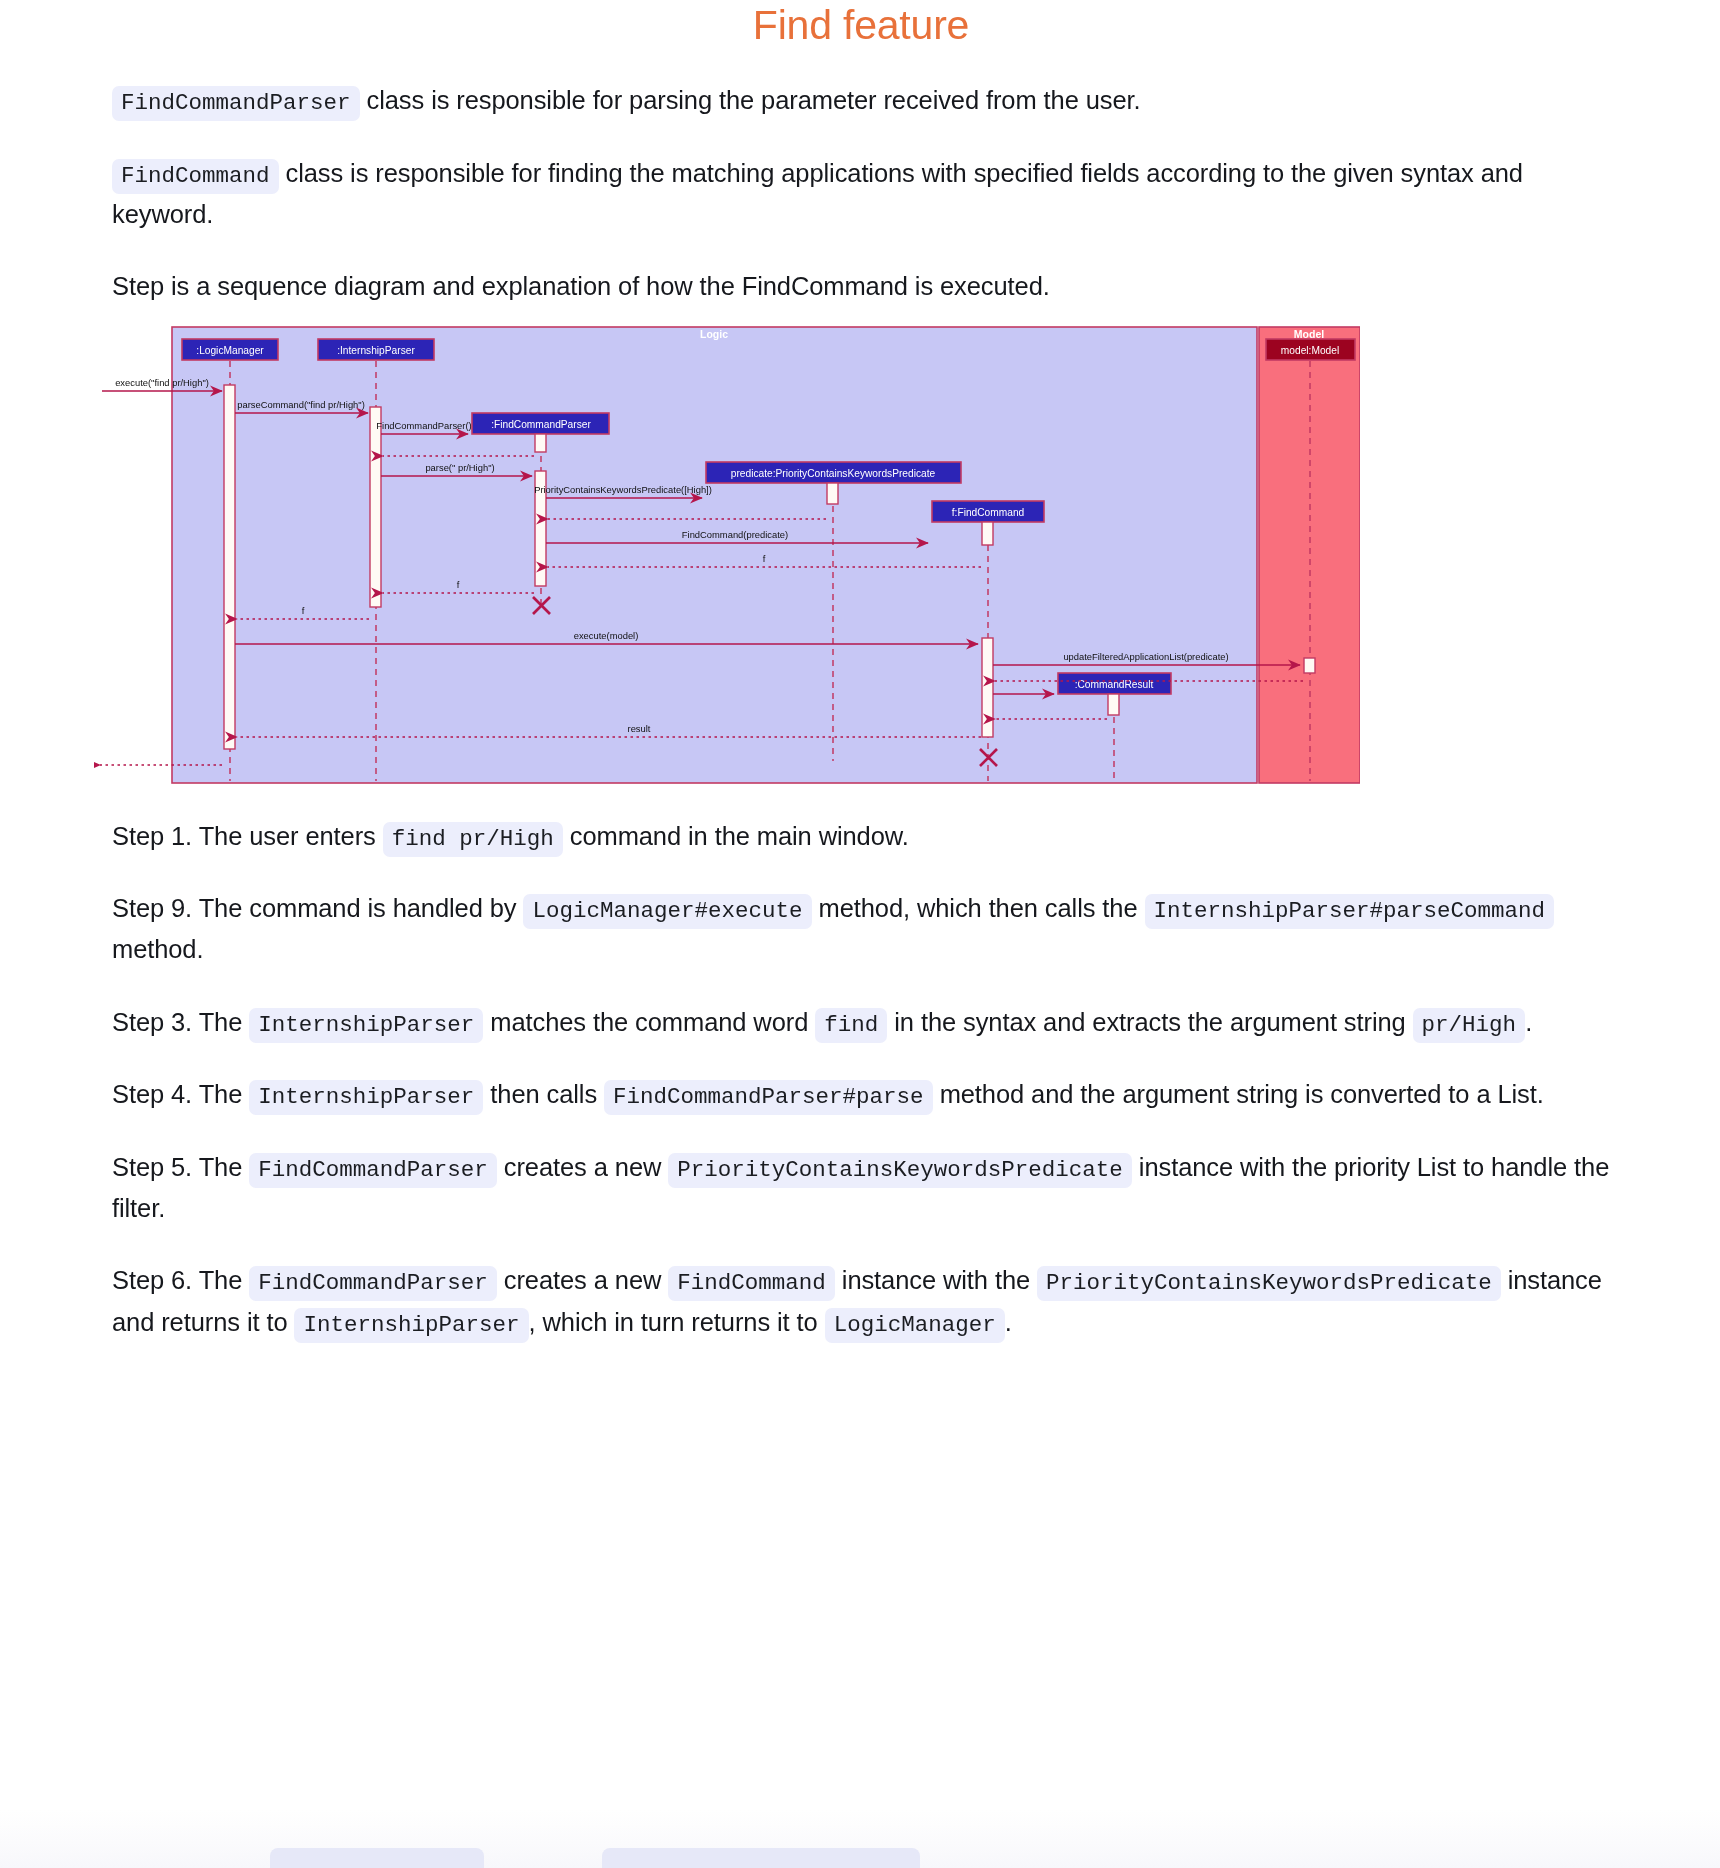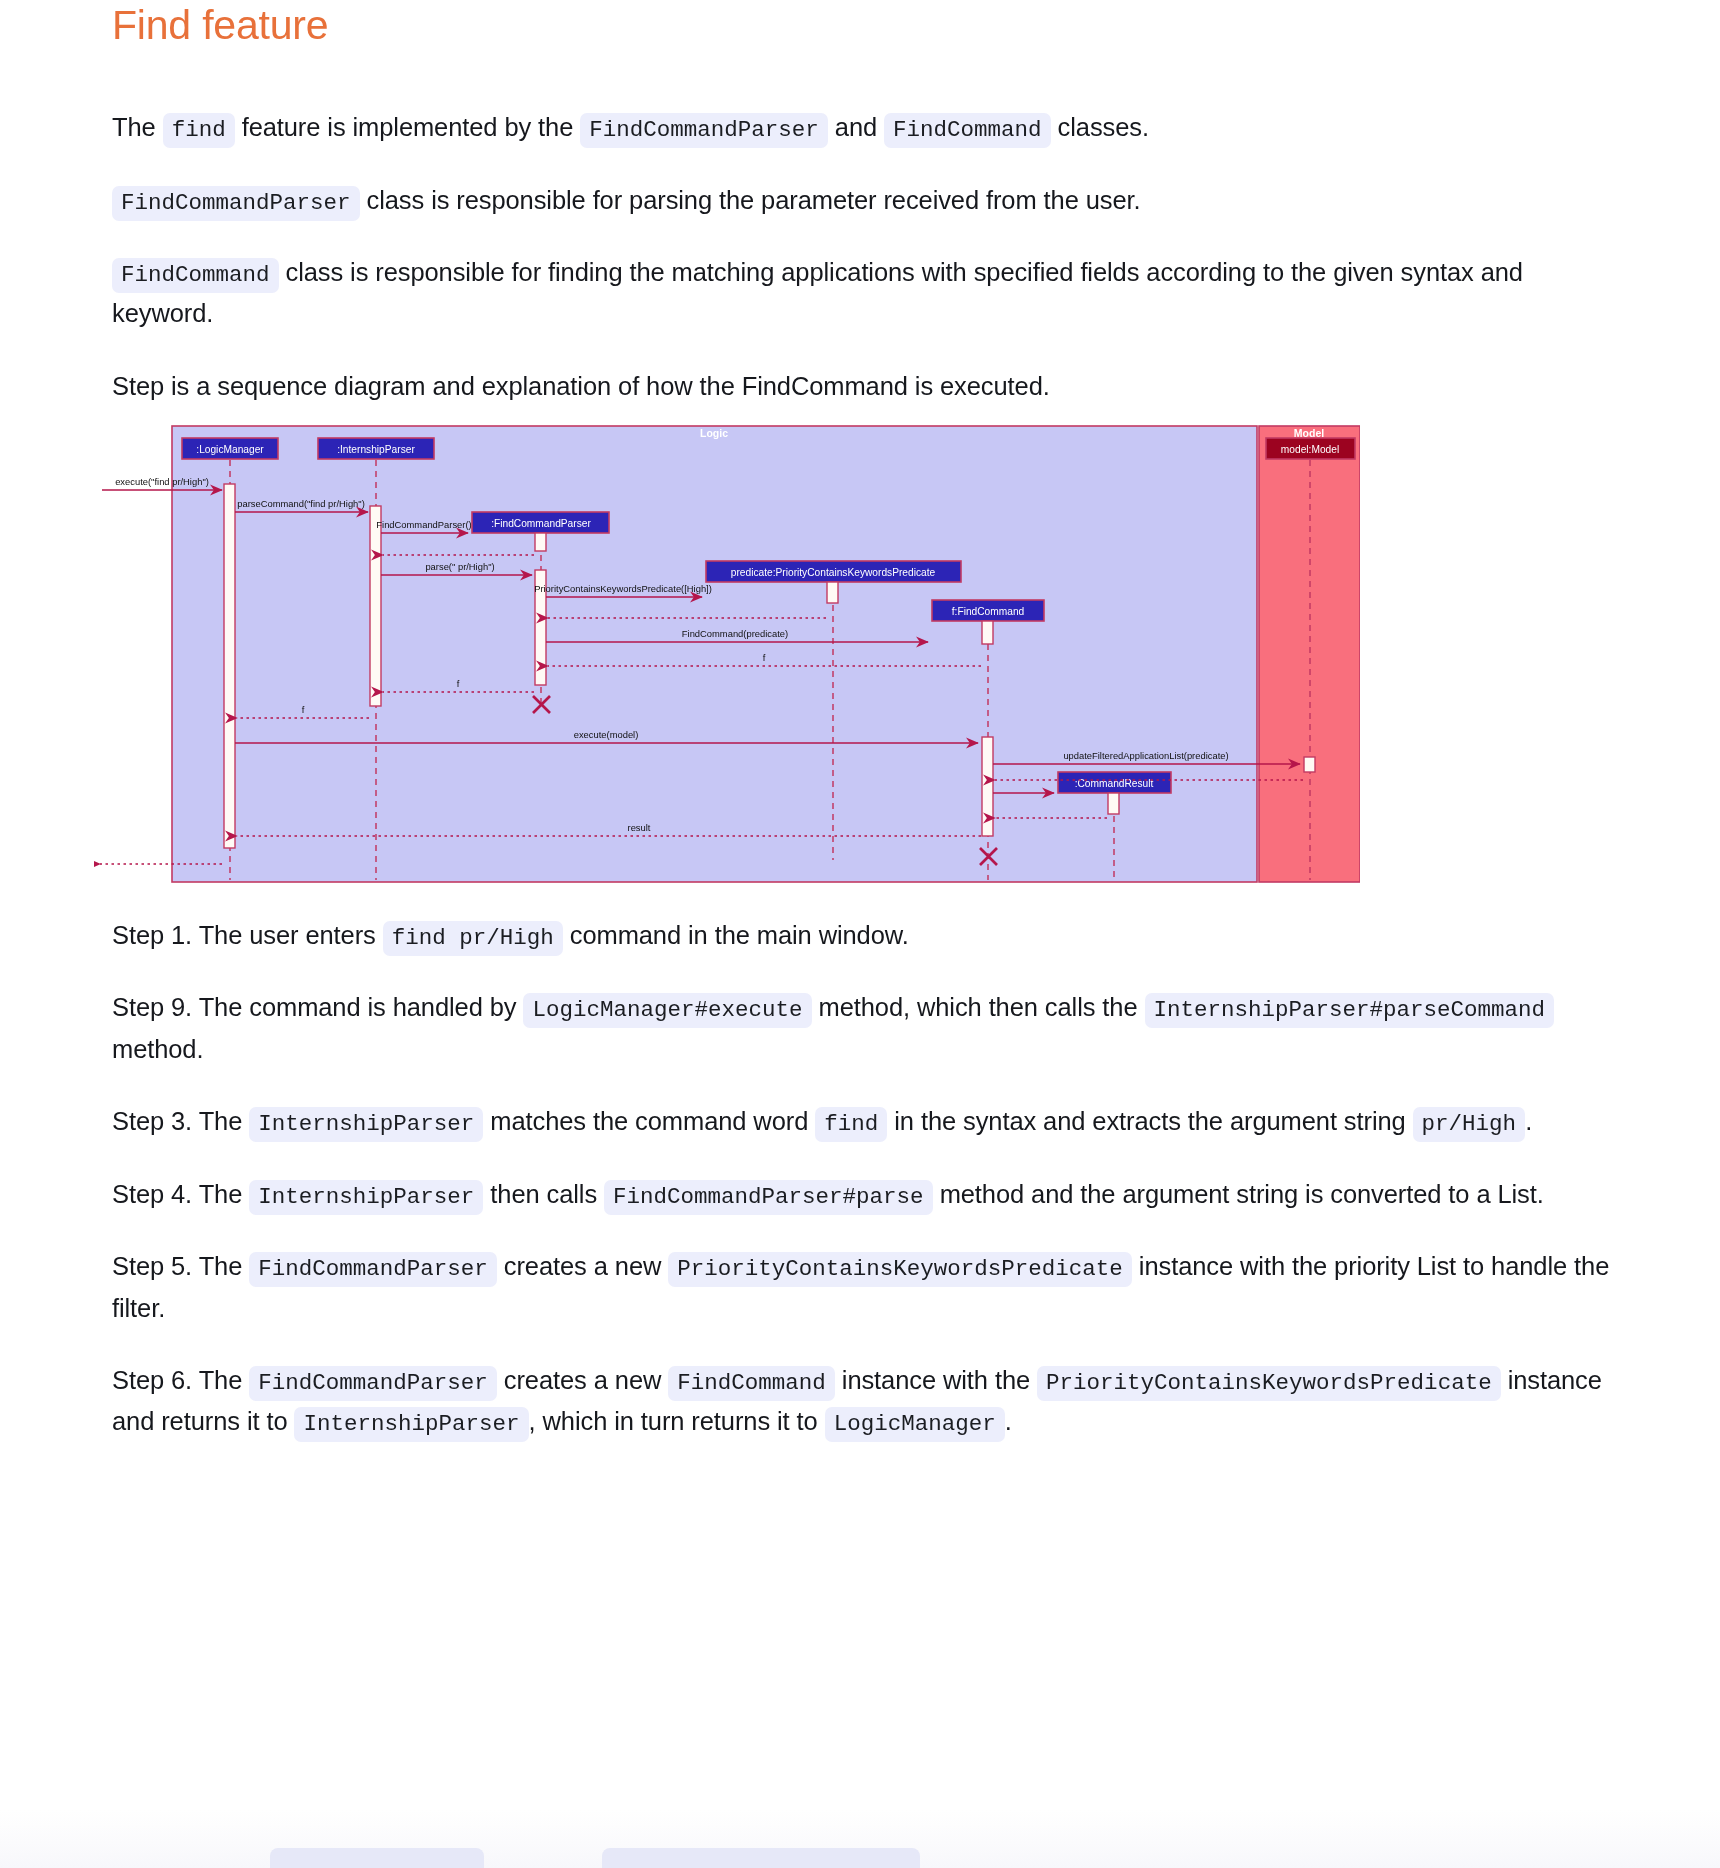--- a/index.html
+++ b/index.html
@@ -26,20 +26,21 @@
     width: 1720px;
   }
   h2.page-title {
     color: #e8713a;
     font-weight: 400;
     font-size: 41px;
     line-height: 1.15;
     margin: 0;
     padding-top: 2px;
     letter-spacing: -0.2px;
+    text-align: center;
   }
   p.para {
     font-size: 25.5px;
     line-height: 1.62;
     margin: 31px 0 0 0;
     color: #16181d;
     letter-spacing: -0.1px;
   }
   p.para.first { margin-top: 58px; }
   code.chip {
@@ -85,29 +86,20 @@
   .g2 { width: 318px; margin-left: 114px; }
 </style>
 </head>
 <body>
 
 <div class="page">
   <div class="content">
 
     <h2 class="page-title">Find feature</h2>
 
-    <p class="para first">
-      <span>The</span>
-      <code class="chip">find</code>
-      <span>feature is implemented by the</span>
-      <code class="chip">FindCommandParser</code>
-      <span>and</span>
-      <code class="chip">FindCommand</code>
-      <span>classes.</span>
-    </p>
 
     <p class="para">
       <code class="chip">FindCommandParser</code>
       <span>class is responsible for parsing the parameter received from the user.</span>
     </p>
 
     <p class="para">
       <code class="chip">FindCommand</code>
       <span>class is responsible for finding the matching applications with specified fields according to the given syntax and keyword.</span>
     </p>

